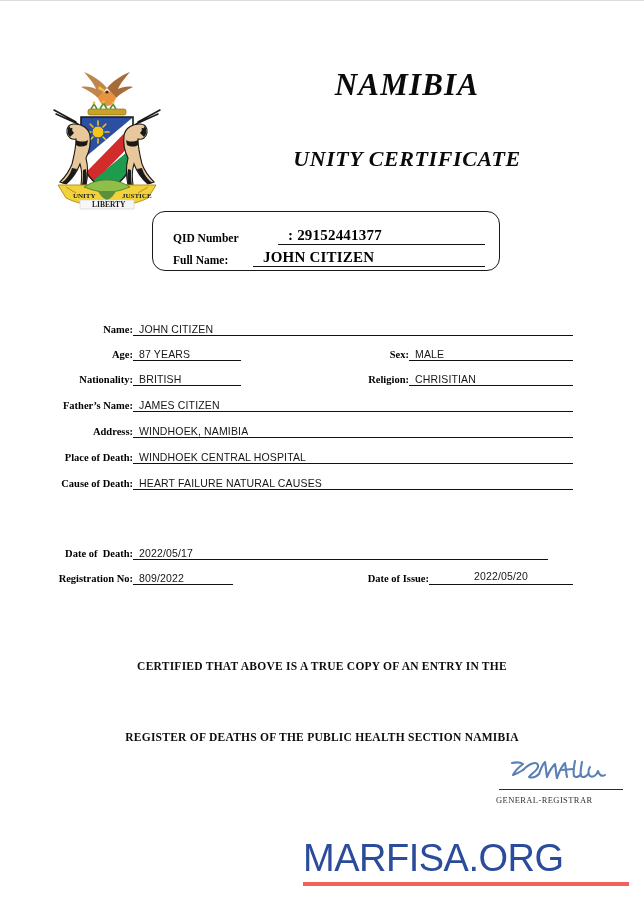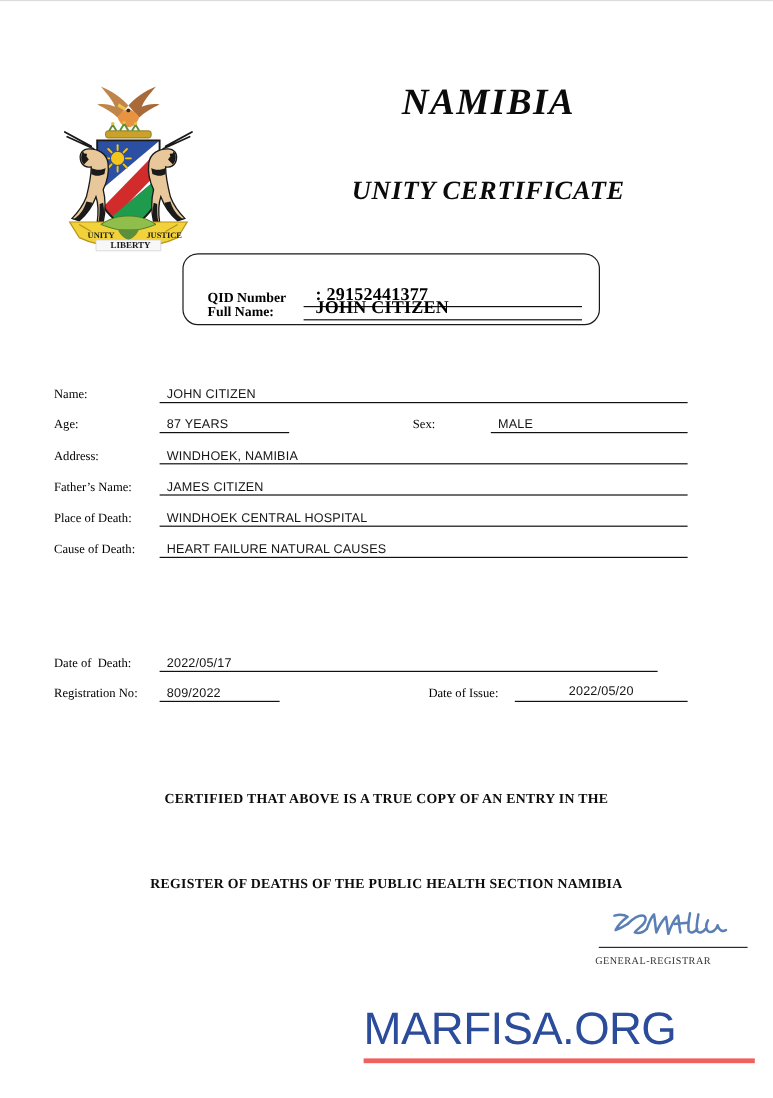--- a/index.html
+++ b/index.html
@@ -67,21 +67,21 @@
     box-sizing: border-box;
   }
   .qid-row {
     position: absolute;
     left: 20px;
     right: 14px;
     height: 22px;
     display: flex;
     align-items: flex-end;
   }
-  .qid-row.r1 { top: 22px; }
+  .qid-row.r1 { top: 11px; gap: 25px; }
   .qid-row.r2 { top: 33px; }
   .qid-label {
     font-family: "Liberation Serif", serif;
     font-weight: bold;
     font-size: 11.5px;
     width: 80px;
     flex: 0 0 80px;
     line-height: 14px;
   }
   .qid-val-wrap {
@@ -110,24 +110,25 @@
     height: 26px;
   }
   .fcell {
     position: absolute;
     display: flex;
     align-items: flex-end;
     bottom: 0;
   }
   .flabel {
     font-family: "Liberation Serif", serif;
-    font-weight: normal;
+    font-weight: bold;
     font-size: 10.5px;
     line-height: 13px;
     white-space: pre;
+    text-align: right;
   }
   .fvalue-wrap {
     border-bottom: 1.1px solid #111;
     height: 16px;
     line-height: 15px;
     box-sizing: border-box;
   }
   .fvalue {
     font-family: "Liberation Sans", sans-serif;
     font-size: 10.5px;
@@ -328,35 +329,49 @@
       </span>
     </div>
     <div class="fcell" style="left:299px">
       <span class="flabel" style="width:65px;flex:0 0 65px">Sex:</span>
       <span class="fvalue-wrap" style="width:164px">
         <span class="fvalue">MALE</span>
       </span>
     </div>
   </div>
 
+  <div class="frow" style="height:25px">
+    <div class="fcell" style="left:0">
+      <span class="flabel" style="width:88px;flex:0 0 88px">Nationality:</span>
+      <span class="fvalue-wrap" style="width:108px">
+        <span class="fvalue">BRITISH</span>
+      </span>
+    </div>
+    <div class="fcell" style="left:299px">
+      <span class="flabel" style="width:65px;flex:0 0 65px">Religion:</span>
+      <span class="fvalue-wrap" style="width:164px">
+        <span class="fvalue">CHRISITIAN</span>
+      </span>
+    </div>
+  </div>
+
+  <div class="frow" style="height:26px">
+    <div class="fcell" style="left:0">
+      <span class="flabel" style="width:88px;flex:0 0 88px">Father’s Name:</span>
+      <span class="fvalue-wrap" style="width:440px">
+        <span class="fvalue">JAMES CITIZEN</span>
+      </span>
+    </div>
+  </div>
 
   <div class="frow" style="height:26px">
     <div class="fcell" style="left:0">
       <span class="flabel" style="width:88px;flex:0 0 88px">Address:</span>
       <span class="fvalue-wrap" style="width:440px">
         <span class="fvalue">WINDHOEK, NAMIBIA</span>
-      </span>
-    </div>
-  </div>
-
-  <div class="frow" style="height:26px">
-    <div class="fcell" style="left:0">
-      <span class="flabel" style="width:88px;flex:0 0 88px">Father’s Name:</span>
-      <span class="fvalue-wrap" style="width:440px">
-        <span class="fvalue">JAMES CITIZEN</span>
       </span>
     </div>
   </div>
 
   <div class="frow" style="height:26px">
     <div class="fcell" style="left:0">
       <span class="flabel" style="width:88px;flex:0 0 88px">Place of Death:</span>
       <span class="fvalue-wrap" style="width:440px">
         <span class="fvalue">WINDHOEK CENTRAL HOSPITAL</span>
       </span>

